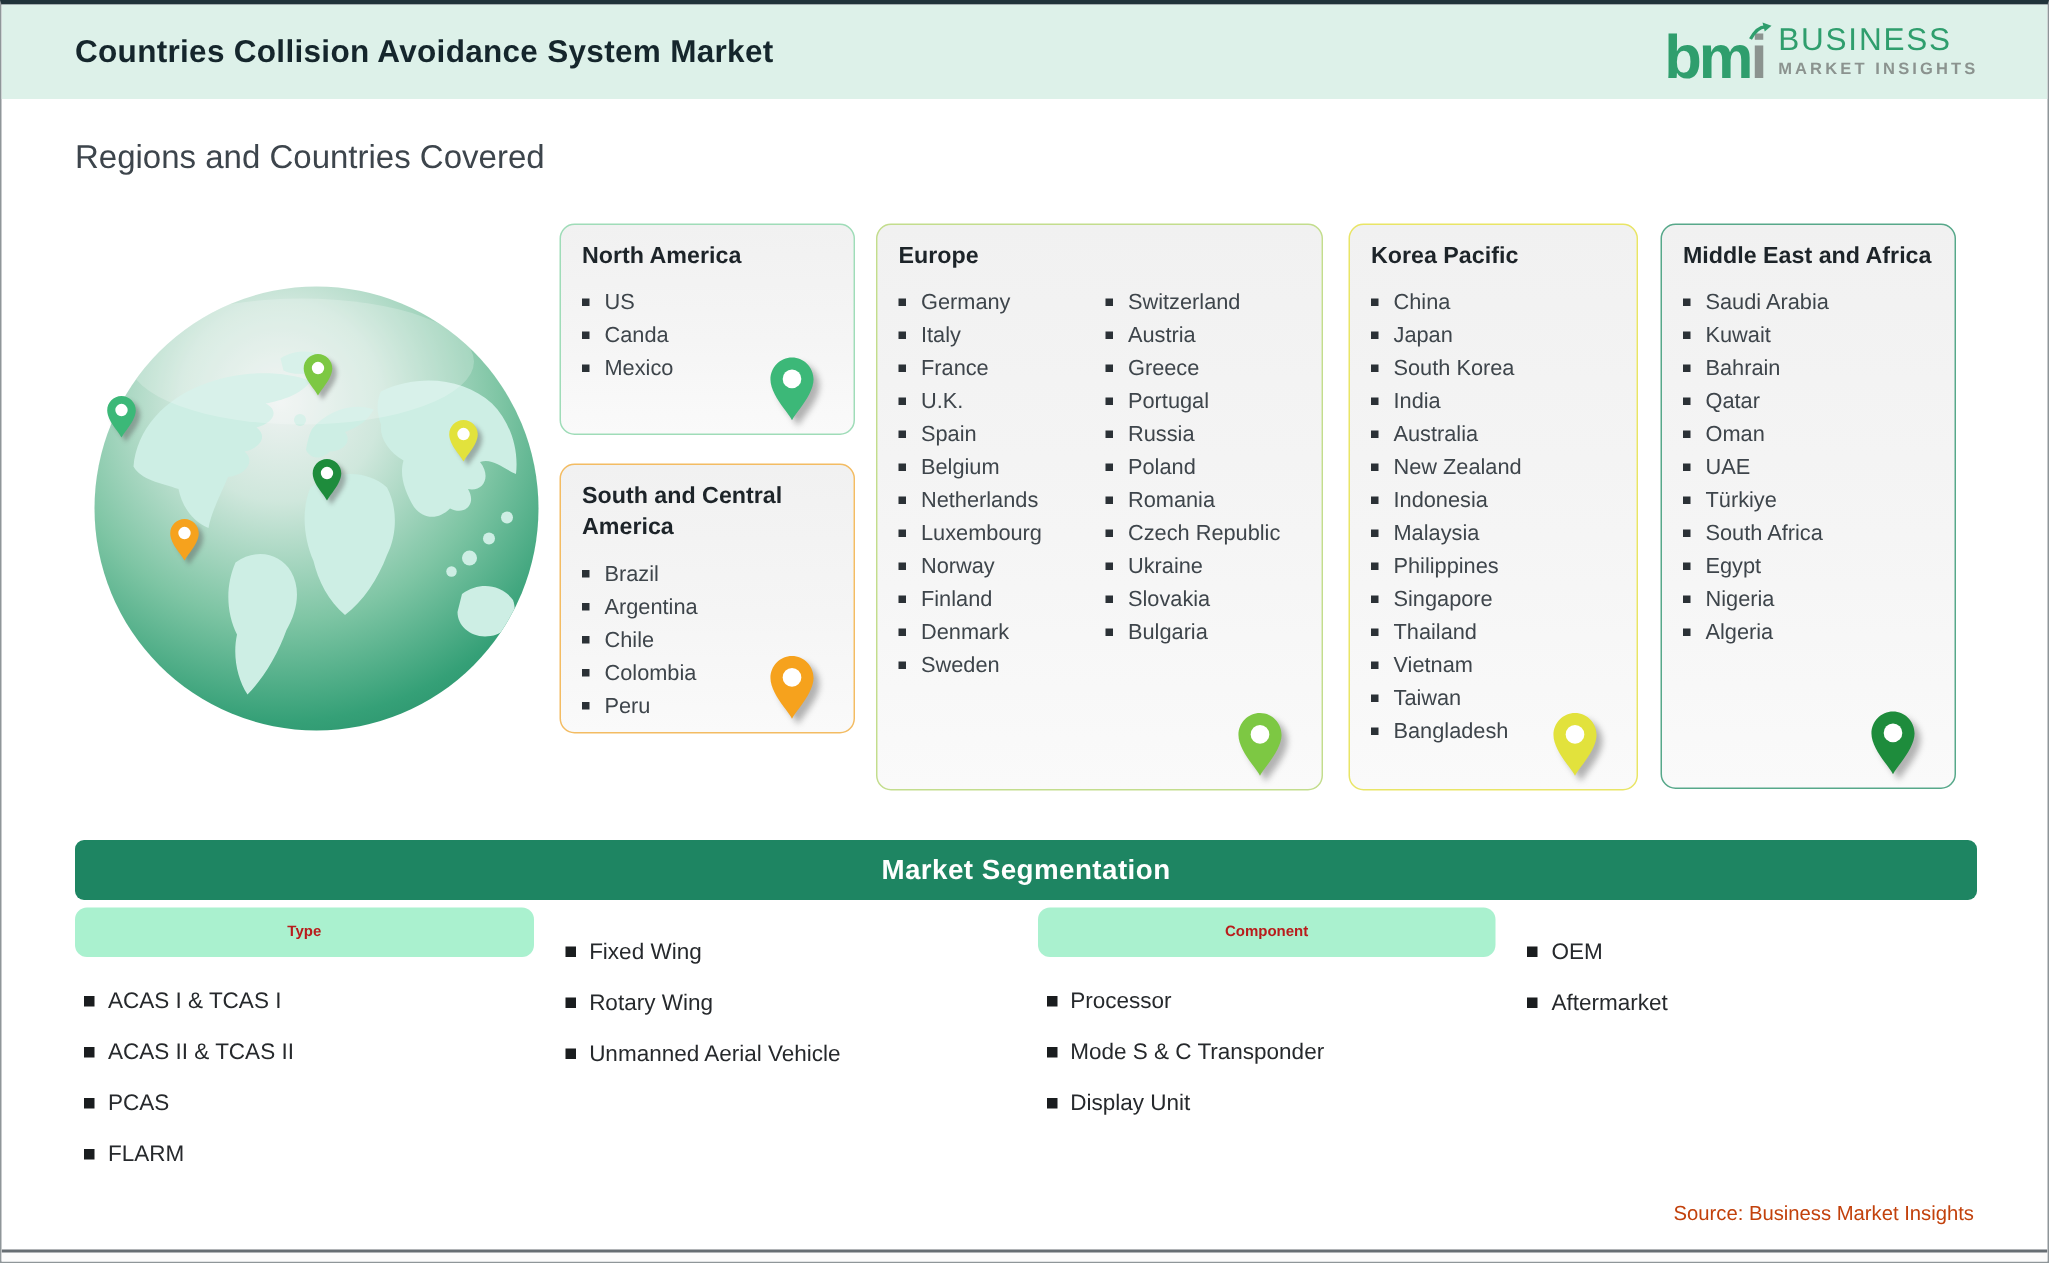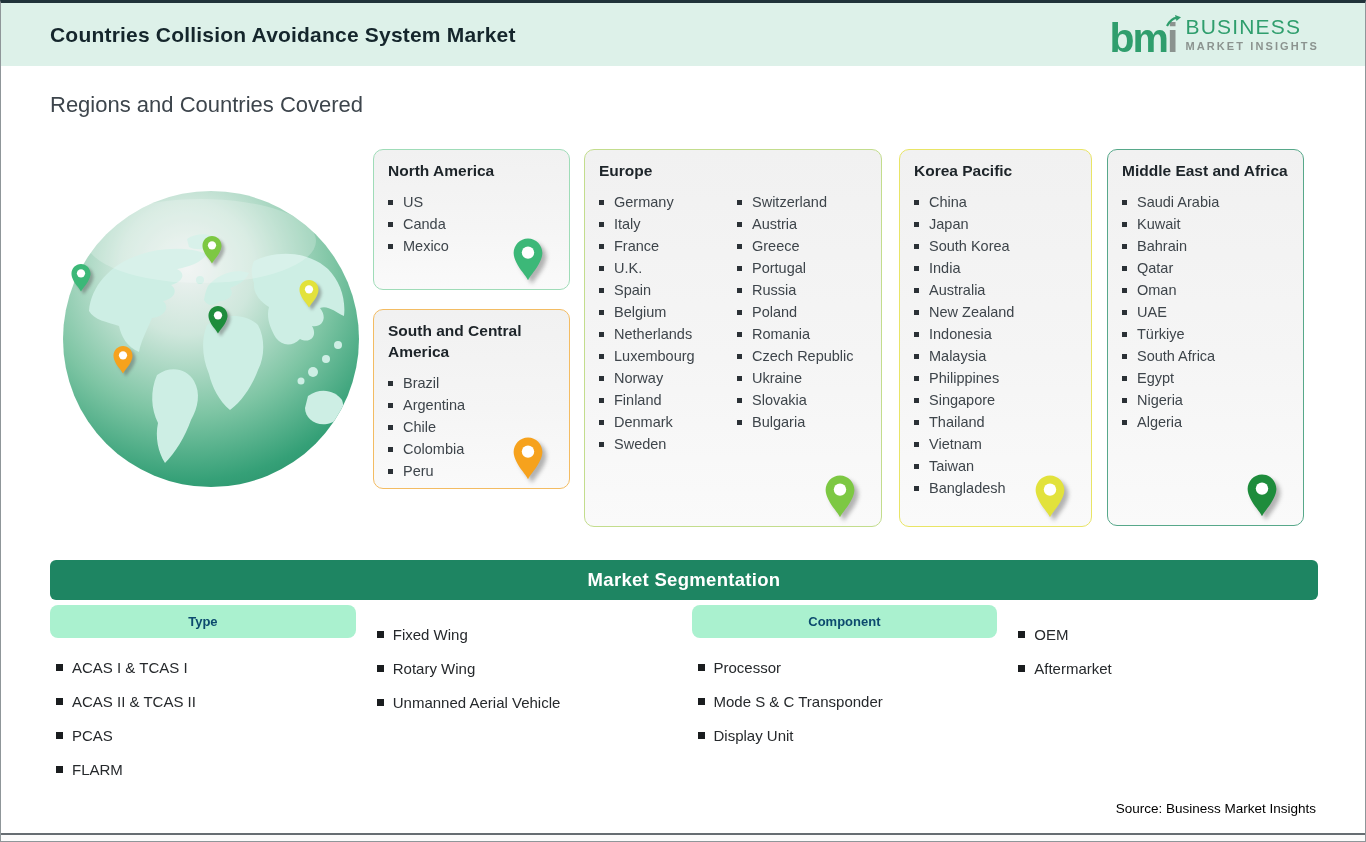--- a/index.html
+++ b/index.html
@@ -59,26 +59,26 @@
     filter:drop-shadow(4px 4px 2px rgba(90,90,90,.45)); }
 
   
   .seg-banner { position:absolute; left:49px; top:557px; width:1268px; height:40px;
     background:#1e8562; border-radius:6px; color:#ffffff; font-size:18.5px; font-weight:bold;
     display:flex; align-items:center; justify-content:center; letter-spacing:.3px; }
   .seg-grid { position:absolute; left:49px; top:602px; width:1268px;
     display:grid; grid-template-columns:repeat(4,1fr); column-gap:15px; }
   .seg-pill { height:33px; background:#aaf1cf; border-radius:8px;
     display:flex; align-items:center; justify-content:center;
-    font-weight:bold; font-size:13px; color:#0c4a6e; }
+    font-weight:bold; font-size:10px; color:#b91c1c; }
   .seg-items { list-style:none; margin:21px 0 0 6px; padding:0; }
   .seg-items li { font-size:15px; color:#26292c; margin-bottom:17px; display:flex; align-items:center; }
   .seg-items .bsq { width:7px; height:7px; background:#1a1d1f; margin-right:9px; flex:none; }
 
-  .source { position:absolute; right:49px; top:798px; font-size:13.5px; color:#000000;margin-left:41px; }
+  .source { position:absolute; right:49px; top:798px; font-size:13.5px; color:#c2410c;margin-left:41px; }
 </style>
 </head>
 <body>
 
 <div class="page">
 
   <div class="header" style="background: rgb(221, 241, 233);">
     <div class="header-title">Countries Collision Avoidance System Market</div>
     <div class="logo">
       <div class="bmi-mark"><span>bm</span><span class="i-gray">i</span>

